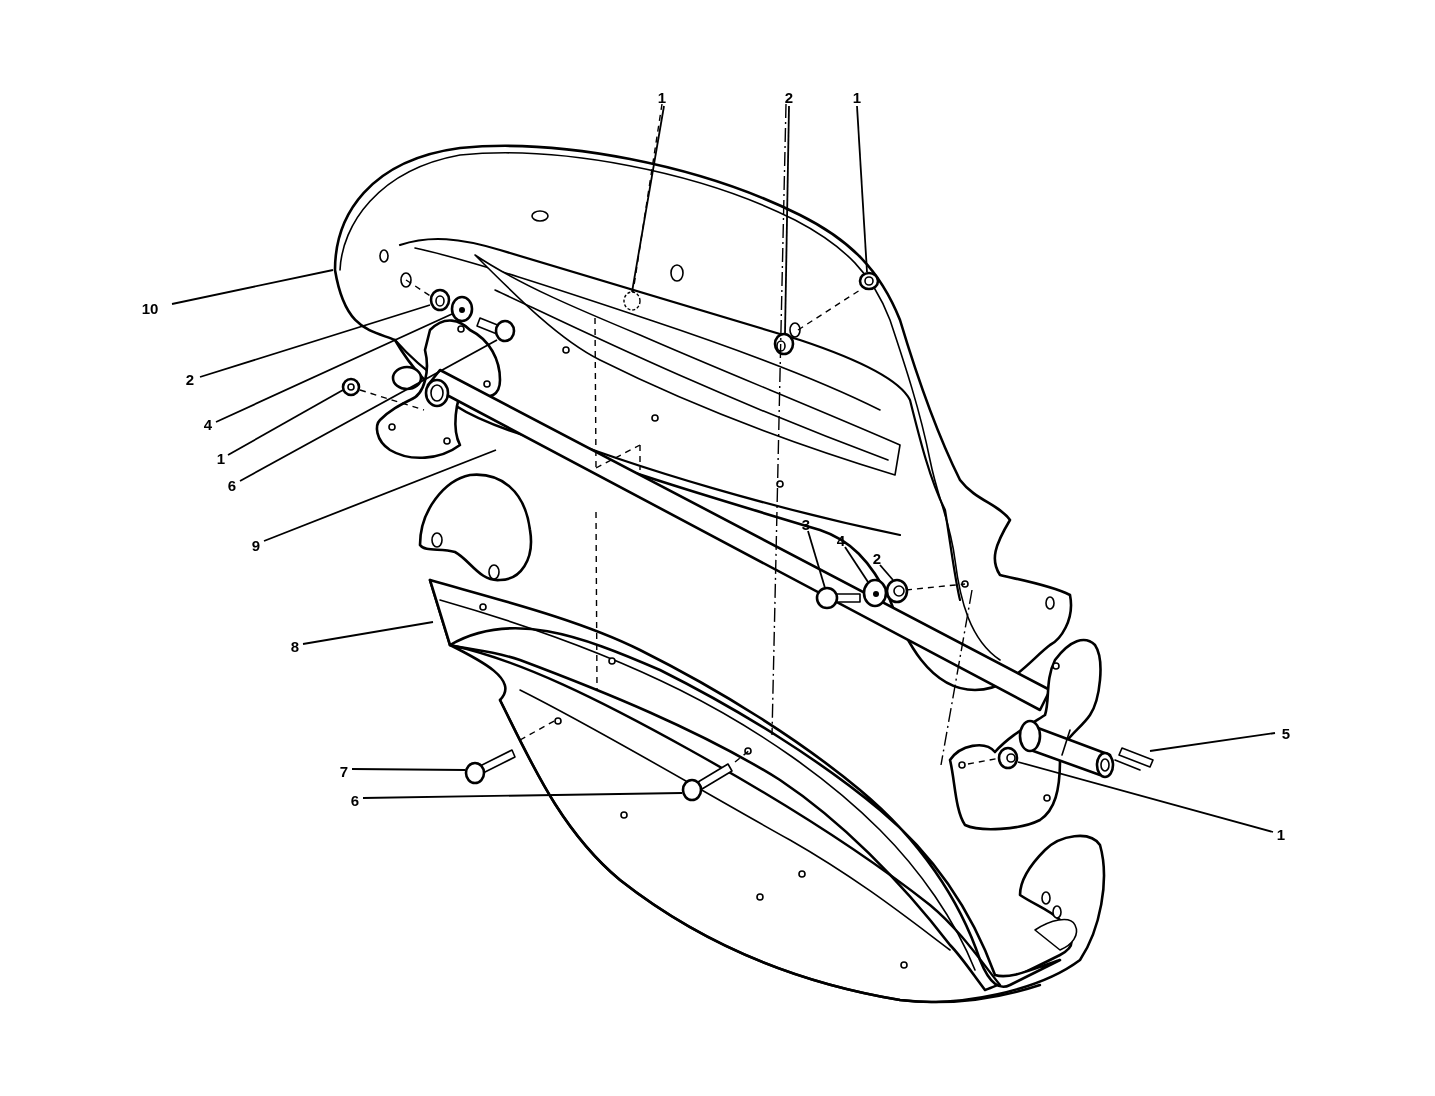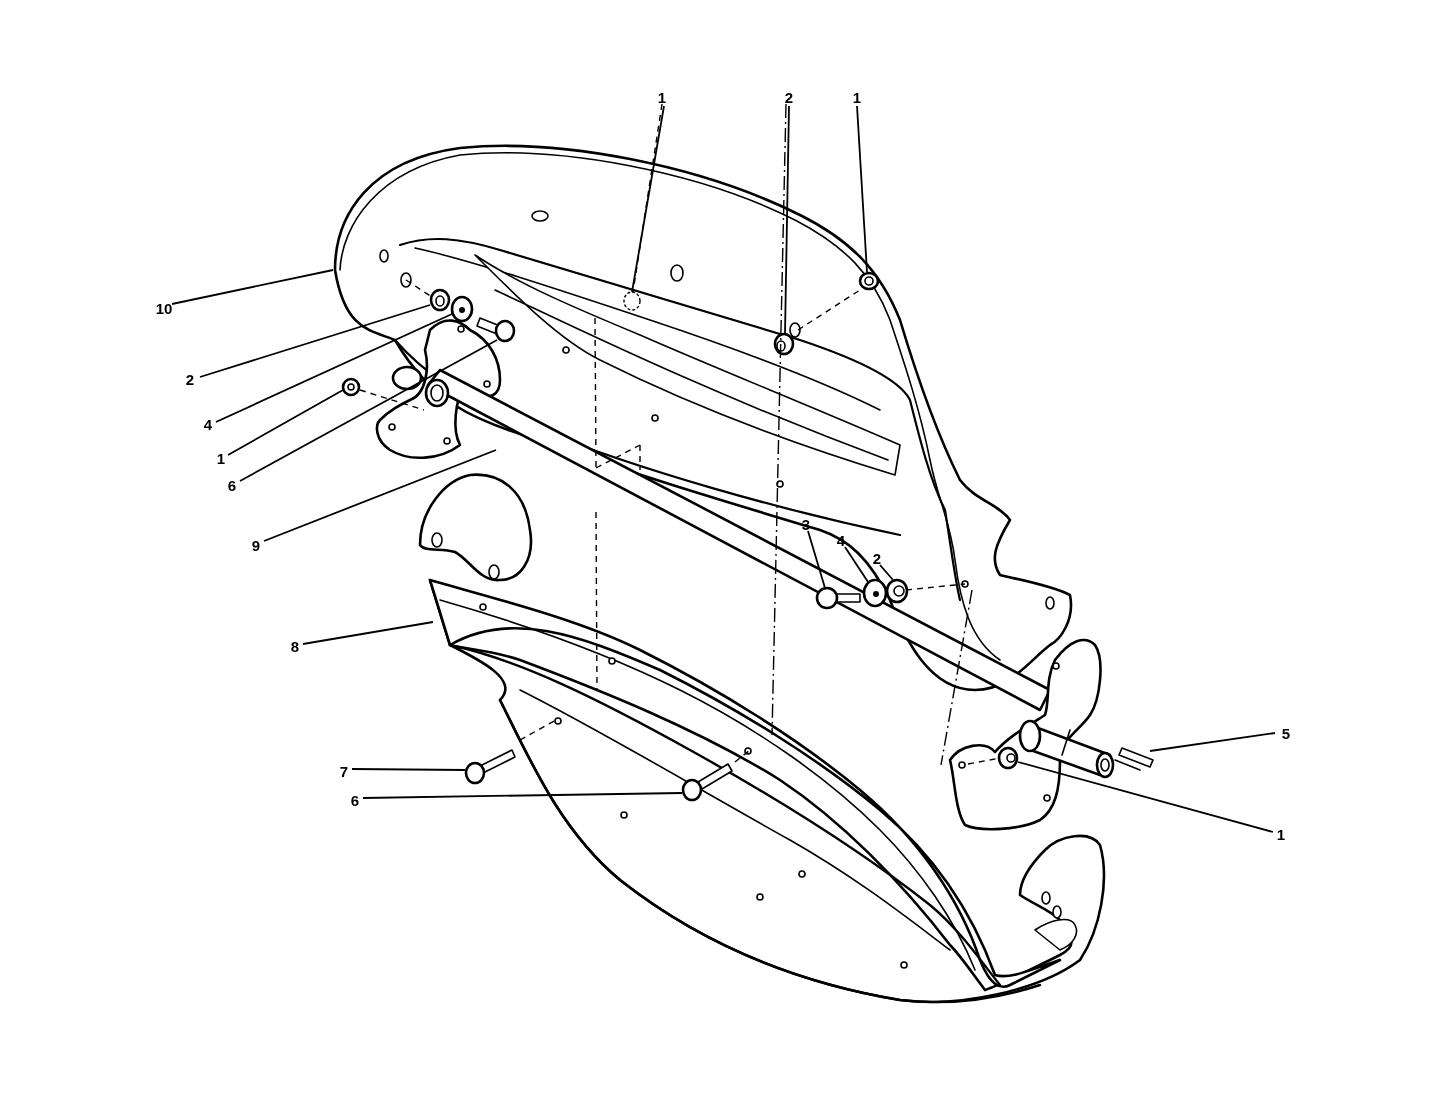--- a/index.html
+++ b/index.html
@@ -202,21 +202,21 @@
     <line class="lead" x1="1275" y1="733" x2="1150" y2="751"></line>
     <line class="lead" x1="352" y1="769" x2="465" y2="770"></line>
     <line class="lead" x1="363" y1="798" x2="682" y2="793"></line>
     <line class="lead" x1="1273" y1="832" x2="1018" y2="762"></line>
   </g>
 </svg>
 
 <div class="callout" style="left:662px;top:97px">1</div>
 <div class="callout" style="left:789px;top:97px">2</div>
 <div class="callout" style="left:857px;top:97px">1</div>
-<div class="callout" style="left:164px;top:308px">10</div>
+<div class="callout" style="left:150px;top:308px">10</div>
 <div class="callout" style="left:190px;top:379px">2</div>
 <div class="callout" style="left:208px;top:424px">4</div>
 <div class="callout" style="left:221px;top:458px">1</div>
 <div class="callout" style="left:232px;top:485px">6</div>
 <div class="callout" style="left:256px;top:545px">9</div>
 <div class="callout" style="left:806px;top:524px">3</div>
 <div class="callout" style="left:841px;top:540px">4</div>
 <div class="callout" style="left:877px;top:558px">2</div>
 <div class="callout" style="left:295px;top:646px">8</div>
 <div class="callout" style="left:1286px;top:733px">5</div>

